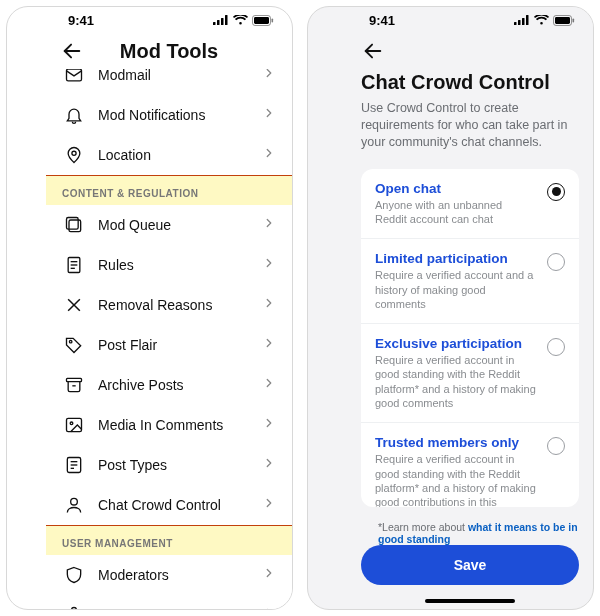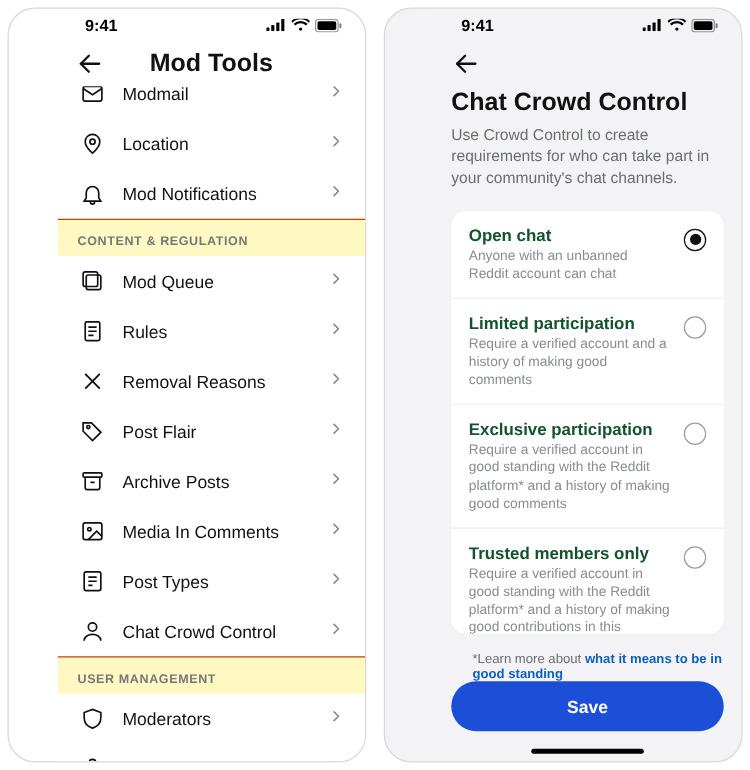--- a/index.html
+++ b/index.html
@@ -133,21 +133,21 @@
     align-items: flex-start;
     padding: 12px 14px;
     border-bottom: 1px solid #eef0f2;
     cursor: pointer;
   }
   .opt:last-child { border-bottom: none; }
   .opt-main { flex: 1; padding-right: 10px; }
   .opt-title {
     font-size: 13.5px;
     font-weight: 700;
-    color: #14532d;
+    color: #1d4ed8;
   }
   .opt-desc {
     font-size: 11px;
     color: #898c90;
     margin-top: 2px;
     line-height: 1.3;
   }
   .radio {
     width: 18px; height: 18px;
     border-radius: 50%;
@@ -234,37 +234,37 @@
             </svg>
           </span>
           <span class="row-label">Modmail</span>
           <span class="chev"><svg width="14" height="14" viewBox="0 0 24 24" fill="none" stroke="#888" stroke-width="2.2" stroke-linecap="round" stroke-linejoin="round">
               <polyline points="9 6 15 12 9 18"></polyline>
             </svg></span>
         </div>
         <div class="row">
           <span class="row-icon">
             <svg width="20" height="20" viewBox="0 0 24 24" fill="none" stroke="#111" stroke-width="1.6">
+              <path d="M18 16v-5a6 6 0 10-12 0v5l-2 3h16l-2-3z"></path>
+              <path d="M10 20a2 2 0 004 0"></path>
+            </svg>
+          </span>
+          <span class="row-label">Mod Notifications</span>
+          <span class="chev"><svg width="14" height="14" viewBox="0 0 24 24" fill="none" stroke="#888" stroke-width="2.2" stroke-linecap="round" stroke-linejoin="round">
+              <polyline points="9 6 15 12 9 18"></polyline>
+            </svg></span>
+        </div>
+        <div class="row">
+          <span class="row-icon">
+            <svg width="20" height="20" viewBox="0 0 24 24" fill="none" stroke="#111" stroke-width="1.6">
               <path d="M12 21s-7-6.2-7-11a7 7 0 0114 0c0 4.8-7 11-7 11z"></path>
               <circle cx="12" cy="10" r="2.5"></circle>
             </svg>
           </span>
           <span class="row-label">Location</span>
-          <span class="chev"><svg width="14" height="14" viewBox="0 0 24 24" fill="none" stroke="#888" stroke-width="2.2" stroke-linecap="round" stroke-linejoin="round">
-              <polyline points="9 6 15 12 9 18"></polyline>
-            </svg></span>
-        </div>
-        <div class="row">
-          <span class="row-icon">
-            <svg width="20" height="20" viewBox="0 0 24 24" fill="none" stroke="#111" stroke-width="1.6">
-              <path d="M18 16v-5a6 6 0 10-12 0v5l-2 3h16l-2-3z"></path>
-              <path d="M10 20a2 2 0 004 0"></path>
-            </svg>
-          </span>
-          <span class="row-label">Mod Notifications</span>
           <span class="chev"><svg width="14" height="14" viewBox="0 0 24 24" fill="none" stroke="#888" stroke-width="2.2" stroke-linecap="round" stroke-linejoin="round">
               <polyline points="9 6 15 12 9 18"></polyline>
             </svg></span>
         </div>
         <div class="section-header">CONTENT &amp; REGULATION</div>
         <div class="row">
           <span class="row-icon">
             <svg width="20" height="20" viewBox="0 0 24 24" fill="none" stroke="#111" stroke-width="1.6">
               <rect x="6" y="6" width="14" height="14" rx="2"></rect>
               <path d="M6 6V4a1 1 0 011-1h12a1 1 0 011 1v12a1 1 0 01-1 1h-2" opacity="0.0"></path>

